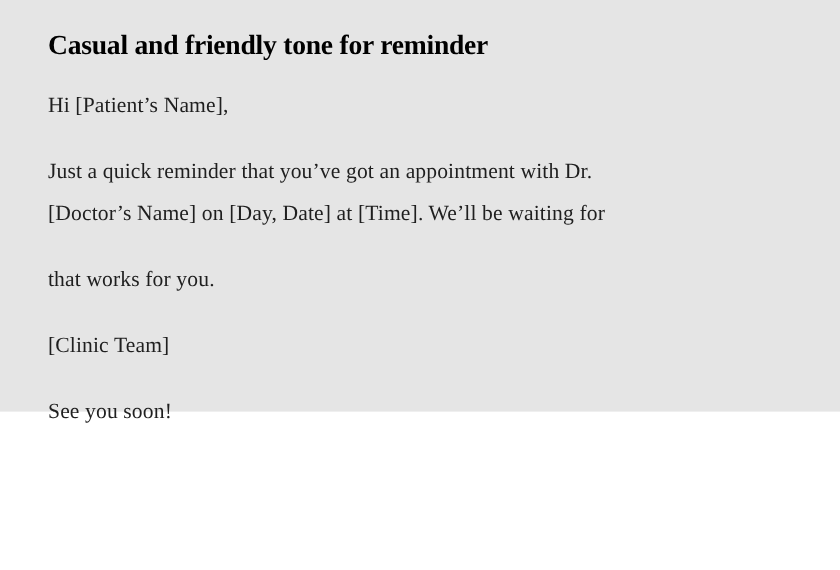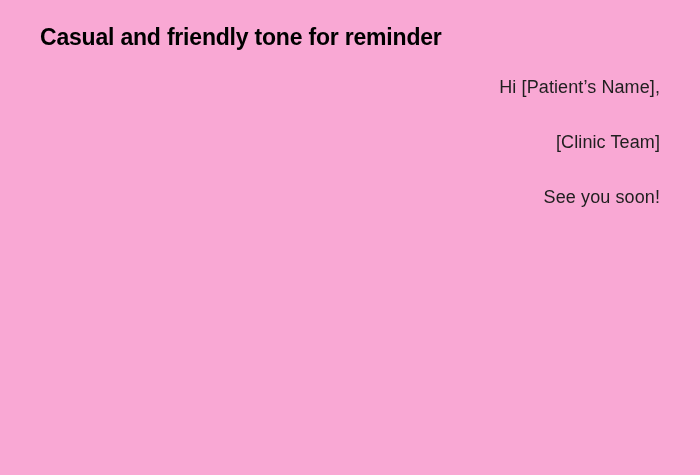--- a/index.html
+++ b/index.html
@@ -6,37 +6,36 @@
     margin: 0;
     padding: 0;
     background: #ffffff;
     width: 700px;
     height: 475px;
     overflow: hidden;
   }
   .doc {
     box-sizing: border-box;
     width: 700px;
-    height: 475px;
+    height: 343px;
     padding: 24px 40px 0 40px;
-    font-family: Liberation Sans, sans-serif;
-    background: #f9a8d4;
+    font-family: Liberation Serif, serif;
+    background: #e5e5e5;
   }
   .heading {
     margin: 0 0 18px 0;
     font-size: 23px;
     line-height: 1.2;
     font-weight: 700;
     letter-spacing: -0.2px;
     color: #000000;
     white-space: nowrap;
   }
   .para {
     margin: 0 0 20px 0;
-    text-align: right;
   }
   .line {
     font-size: 18px;
     line-height: 35px;
     color: #1f1f1f;
     white-space: nowrap;
     letter-spacing: 0.1px;
   }
 </style>
 </head>
@@ -44,23 +43,26 @@
 
 <div class="doc">
 
   <h1 class="heading">Casual and friendly tone for reminder</h1>
 
   <div class="para">
     <div class="line">Hi [Patient’s Name],</div>
   </div>
 
   <div class="para">
+    <div class="line">Just a quick reminder that you’ve got an appointment with Dr.</div>
+    <div class="line">[Doctor’s Name] on [Day, Date] at [Time]. We’ll be waiting for</div>
   </div>
 
   <div class="para">
+    <div class="line">that works for you.</div>
   </div>
 
   <div class="para">
     <div class="line">[Clinic Team]</div>
   </div>
 
   <div class="para">
     <div class="line">See you soon!</div>
   </div>
 

